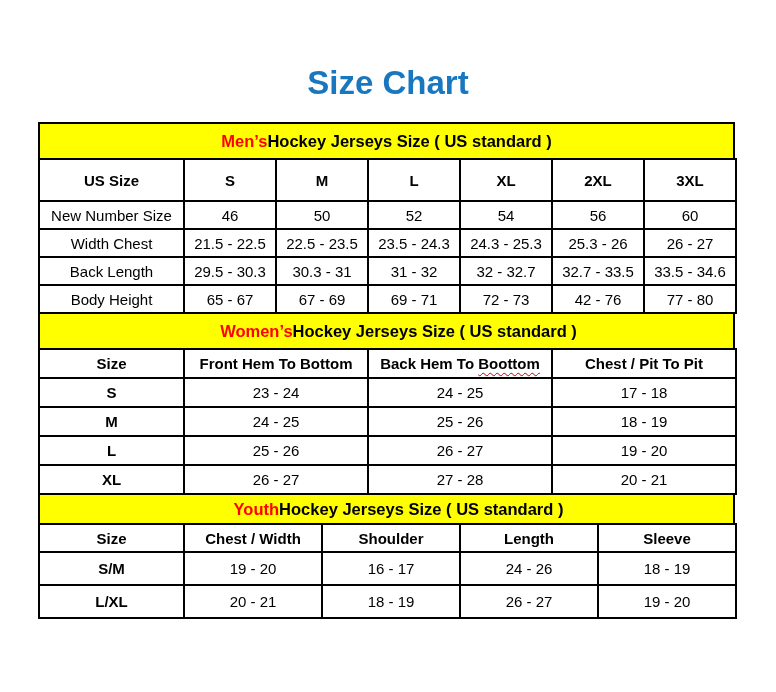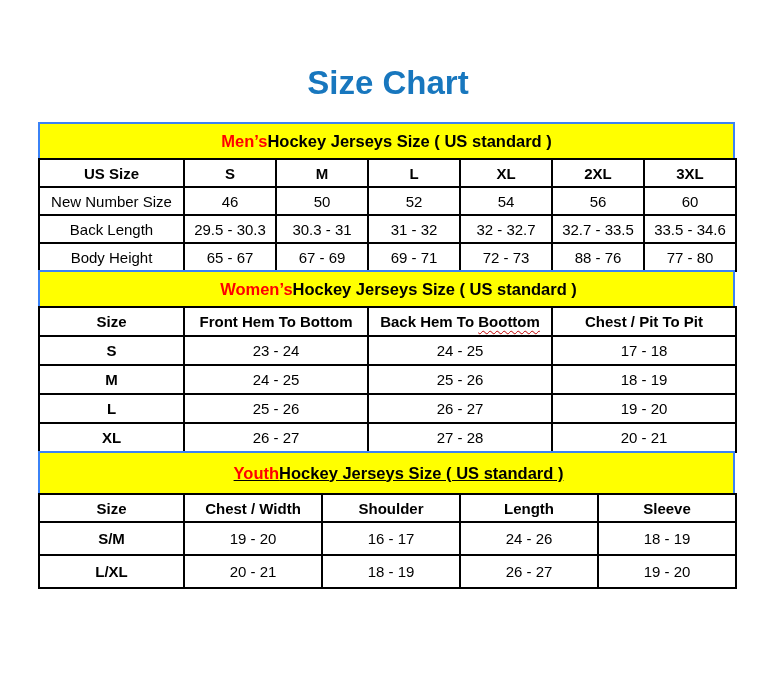--- a/index.html
+++ b/index.html
@@ -7,41 +7,41 @@
     width:776px; height:692px; background:#ffffff; position:relative;
     font-family:"Liberation Sans", sans-serif; color:#000;
     overflow:hidden;
   }
   .page-title {
     position:absolute; top:64px; left:0; width:776px;
     text-align:center; font-size:33px; font-weight:bold; color:#1877BE;
   }
   .size-chart { position:absolute; left:38px; top:122px; width:697px; }
   .banner {
-    box-sizing:border-box; background:#FFFF00; border:2px solid #3b82f6;
+    box-sizing:border-box; background:#FFFF00; border:2px solid #000000;
     display:flex; align-items:center; justify-content:center;
     font-weight:bold; font-size:16.5px; width:697px;
   }
   .banner-mens, .banner-womens { height:38px; }
-  .banner-youth { height:44px;text-decoration:underline; }
+  .banner-youth { height:32px; }
   .banner .hl { color:#FF0000; }
   table {
     border-collapse:collapse; table-layout:fixed; width:697px;
     margin-top:-2px;
   }
   .banner-womens, .banner-youth { margin-top:-2px;padding-left:24px; }
   th, td {
     border:2px solid #000; text-align:center; vertical-align:middle;
     font-size:15px; padding:0; overflow:hidden; white-space:nowrap;
   }
   th { font-weight:bold; }
   td.row-label-plain { font-weight:normal; }
   td.row-label-bold { font-weight:bold; }
   td.val { font-weight:normal; }
-  tr.hdr-m { height:28px; }
+  tr.hdr-m { height:42px; }
   tr.row-m { height:28px; }
   tr.hdr-w { height:29px; }
   tr.row-w { height:29px; }
   tr.hdr-y { height:28px; }
   tr.row-y { height:33px; }
   .misspelled {
     text-decoration:underline wavy #C00000;
     text-decoration-thickness:1px;
     text-underline-offset:3px;
   }
@@ -81,35 +81,44 @@
     <tr class="row-m">
       <td class="row-label-plain">New Number Size</td>
       <td class="val">46</td>
       <td class="val">50</td>
       <td class="val">52</td>
       <td class="val">54</td>
       <td class="val">56</td>
       <td class="val">60</td>
     </tr>
     <tr class="row-m">
+      <td class="row-label-plain">Width Chest</td>
+      <td class="val">21.5 - 22.5</td>
+      <td class="val">22.5 - 23.5</td>
+      <td class="val">23.5 - 24.3</td>
+      <td class="val">24.3 - 25.3</td>
+      <td class="val">25.3 - 26</td>
+      <td class="val">26 - 27</td>
+    </tr>
+    <tr class="row-m">
       <td class="row-label-plain">Back Length</td>
       <td class="val">29.5 - 30.3</td>
       <td class="val">30.3 - 31</td>
       <td class="val">31 - 32</td>
       <td class="val">32 - 32.7</td>
       <td class="val">32.7 - 33.5</td>
       <td class="val">33.5 - 34.6</td>
     </tr>
     <tr class="row-m">
       <td class="row-label-plain">Body Height</td>
       <td class="val">65 - 67</td>
       <td class="val">67 - 69</td>
       <td class="val">69 - 71</td>
       <td class="val">72 - 73</td>
-      <td class="val">88 - 76</td>
+      <td class="val">42 - 76</td>
       <td class="val">77 - 80</td>
     </tr>
   </tbody>
     </table>
 
   <div class="banner banner-womens">
       <span class="hl">Women’s</span>
       <span> Hockey Jerseys Size ( US standard )</span>
     </div>
 

